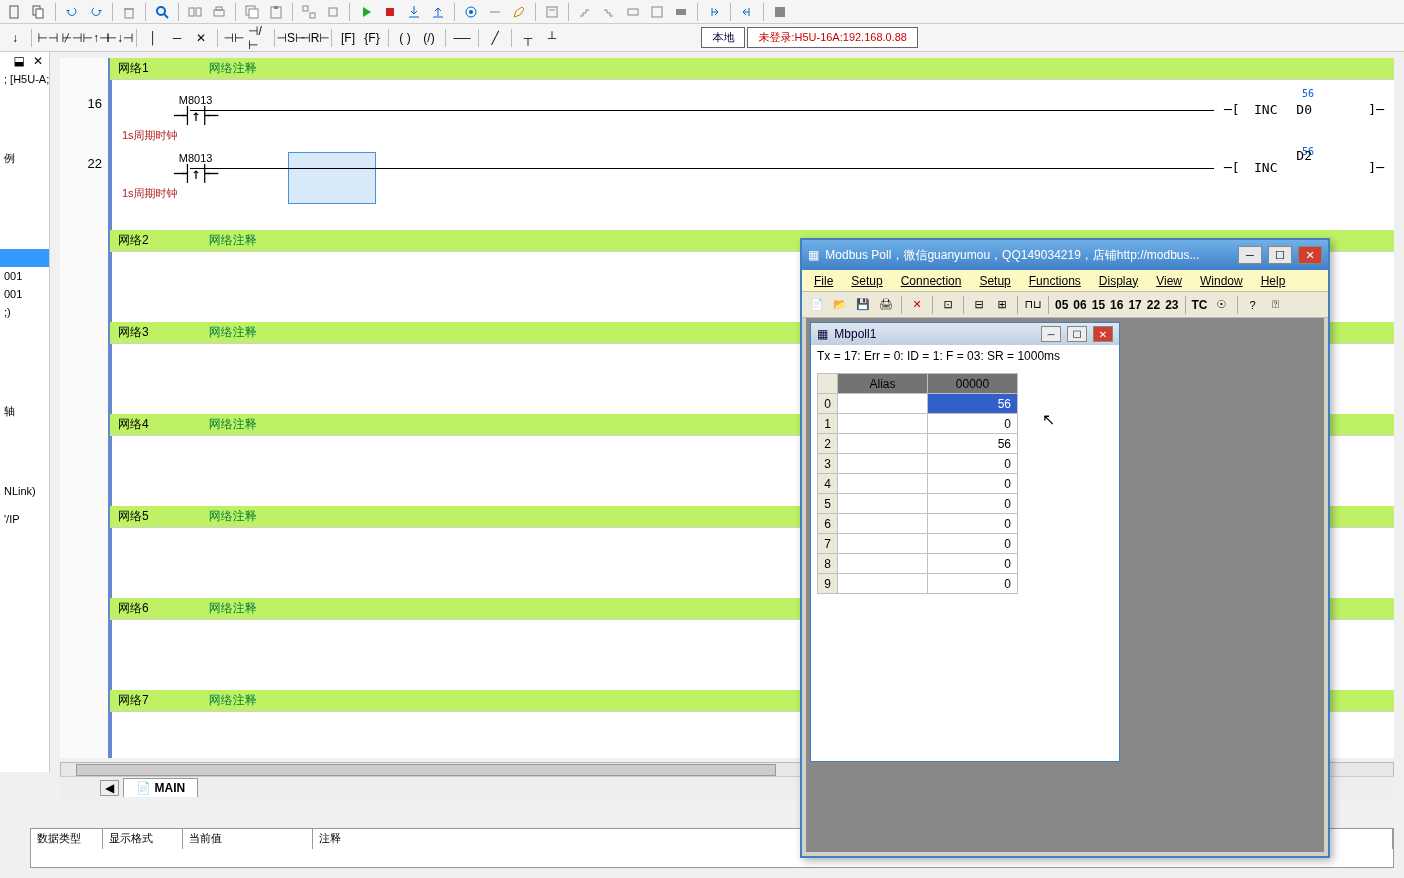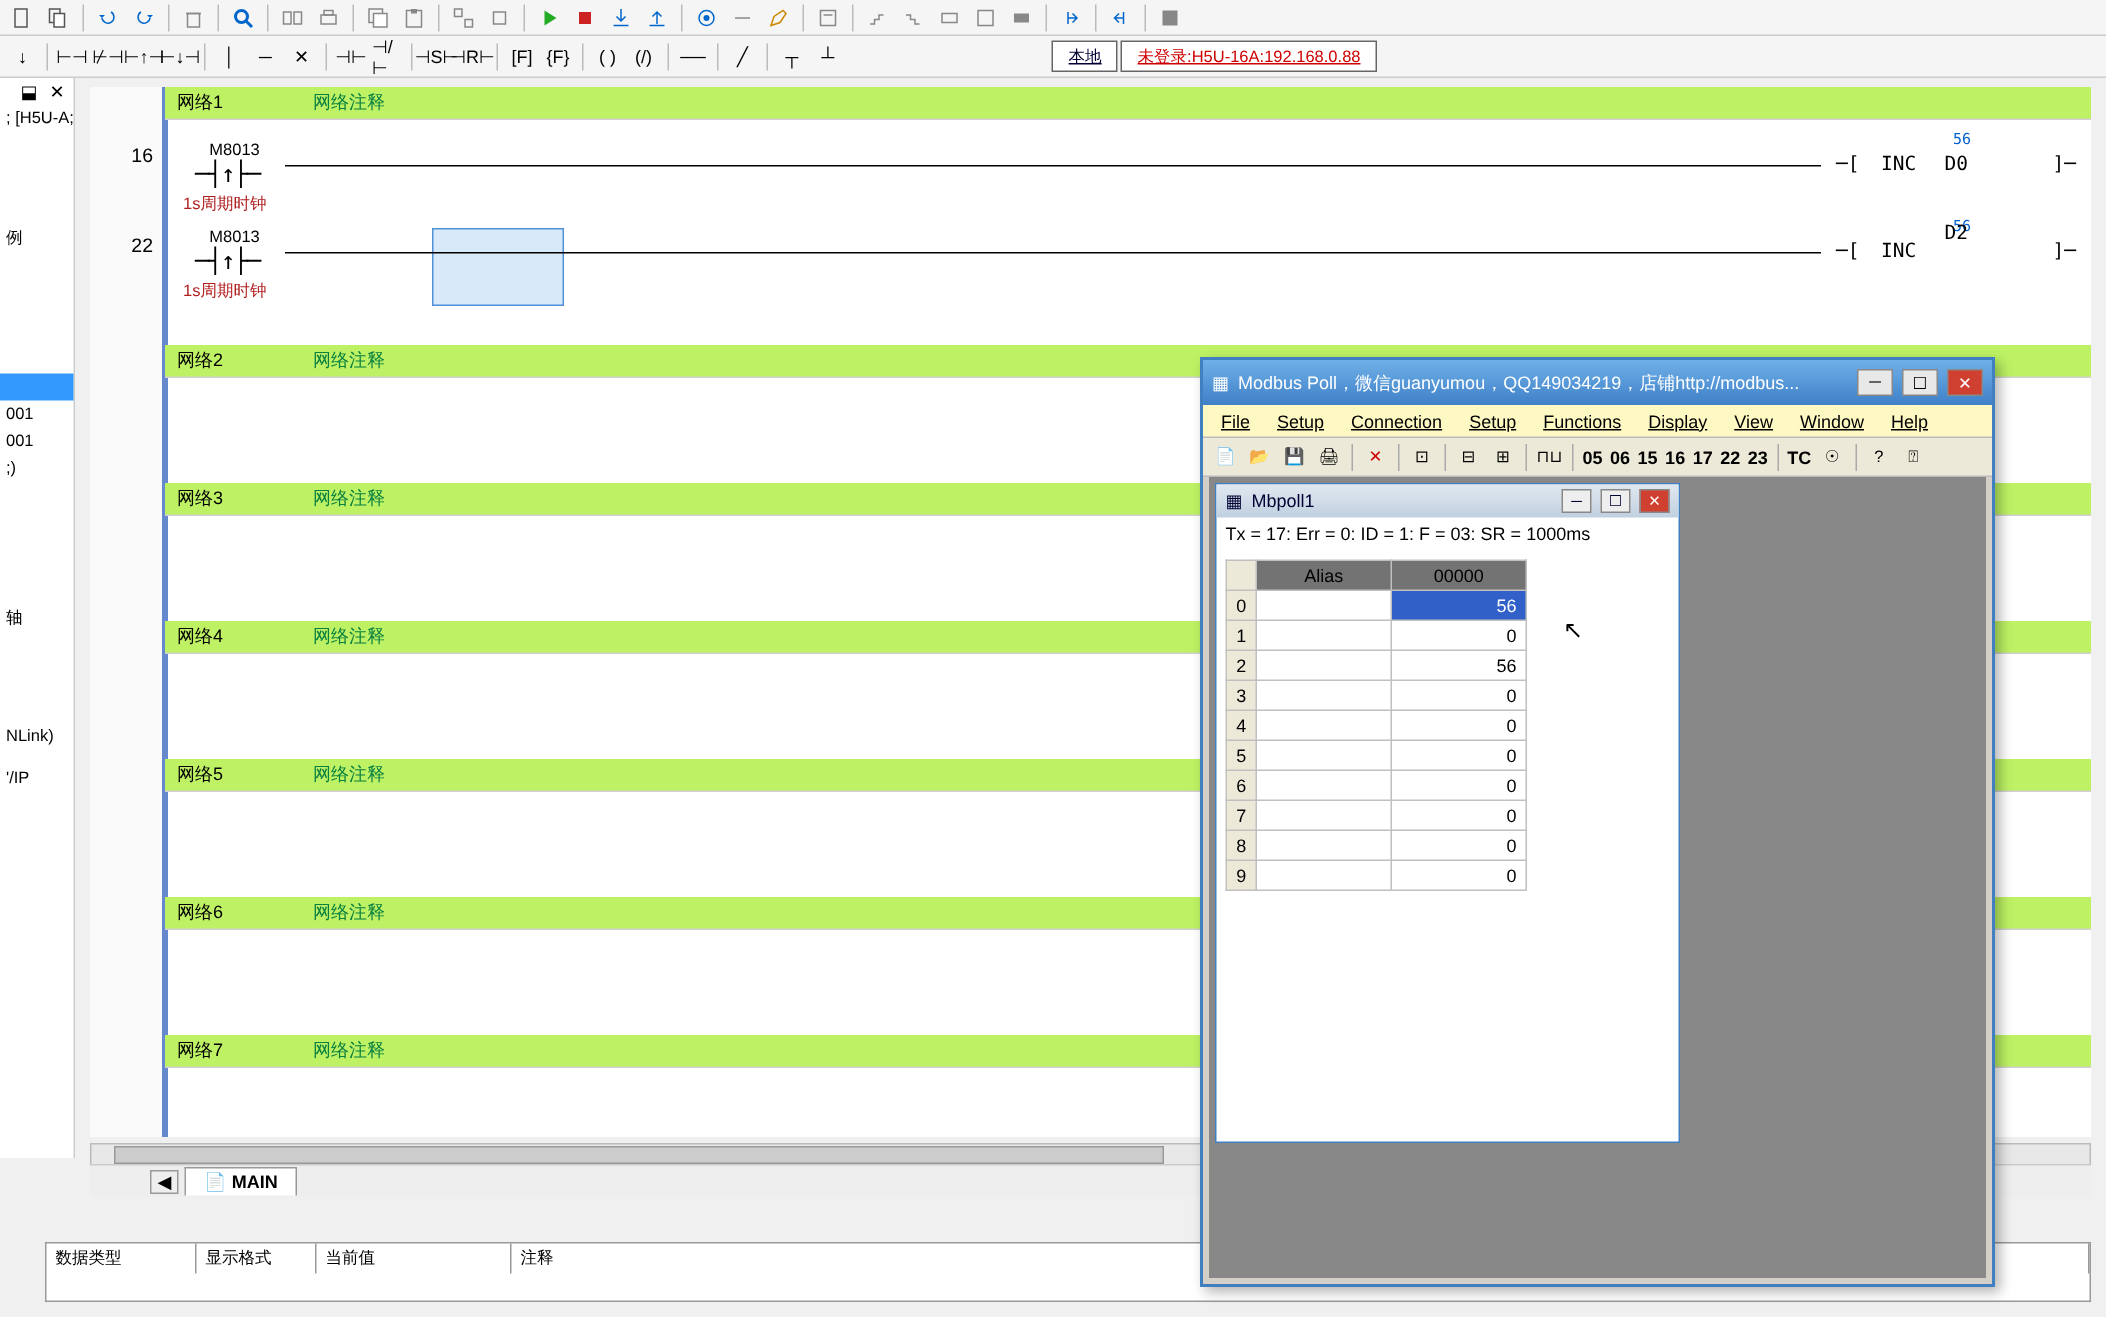--- a/index.html
+++ b/index.html
@@ -3,21 +3,21 @@
   <meta charset="utf-8">
   <style>
     * { margin: 0; padding: 0; box-sizing: border-box; }
     body { font-family: "Microsoft YaHei", Arial, sans-serif; font-size: 12px; background: #f0f0f0; overflow: hidden; width: 1404px; height: 878px; position: relative; }
     
     
     .toolbar-row { display: flex; align-items: center; height: 24px; background: #f5f5f5; border-bottom: 1px solid #ccc; padding: 0 4px; gap: 2px; }
     .toolbar-btn { width: 22px; height: 22px; display: flex; align-items: center; justify-content: center; border: 1px solid transparent; cursor: pointer; }
     .toolbar-sep { width: 1px; height: 18px; background: #bbb; margin: 0 3px; }
     
-    .status-label { border: 1px solid #666; padding: 2px 10px; font-size: 11px; color: #003; background: #fff; text-decoration: underline; }
+    .status-label { border: 1px solid #666; padding: 2px 10px; font-size: 11px; color: #003; background: #fff; }
     .status-red { color: #c00; }
     
     
     .left-panel { position: absolute; left: 0; top: 52px; width: 50px; height: 720px; background: #fff; border-right: 1px solid #ccc; }
     .left-panel-header { display:flex; justify-content:flex-end; gap:8px; padding:2px 6px; }
     .left-item { padding: 3px 4px; font-size: 11px; white-space: nowrap; }
     .left-highlight { background: #3399ff; color: #fff; }
     
     
     .ladder-area { position: absolute; left: 60px; top: 58px; right: 10px; bottom: 120px; background: #fff; overflow: hidden; }
@@ -26,21 +26,21 @@
     
     .network-header { background: #bef264; height: 22px; display: flex; align-items: center; padding-left: 8px; gap: 60px; font-size: 12px; border-bottom: 1px solid #d0d0d0; }
     .net-comment { color: #0a8040; }
     .network-body { height: 70px; position: relative; background: #fff; }
     
     .line-num { position: absolute; left: -48px; width: 40px; text-align: right; font-size: 13px; color: #000; }
     
     .rung-line { position: absolute; top: 28px; left: 8px; right: 8px; height: 1px; background: #000; }
     .rung-vert-left { position:absolute; left:0; top:0; bottom:0; width:2px; background:#6688cc; }
     
-    .contact { position: absolute; top: 14px; font-size: 11px; text-align: right; }
+    .contact { position: absolute; top: 14px; font-size: 11px; text-align: center; margin-left: 44px; }
     .contact-label { color: #000; }
     .contact-symbol { font-family: monospace; font-size: 16px; letter-spacing: -1px; }
     .contact-note { color: #b02020; font-size: 11px; }
     
     .coil { position: absolute; right: 50px; top: 20px; font-family: monospace; font-size: 13px; }
     .coil-val { color: #0060d0; font-size: 10px; text-align: right; }
     
     .selected-box { position: absolute; border: 1px solid #5090d8; background: #d8eafa; }
     
     
@@ -422,21 +422,21 @@
   <div class="hscroll-thumb"></div>
 </div>
 
 <div class="bottom-tabs">
   <span style="border:1px solid #999; padding:0 4px;">◀</span>
   <span class="tab">📄 <span>MAIN</span></span>
 </div>
 
 <div class="bottom-table">
   <div class="bottom-table-header">
-    <div class="bt-cell" style="width:100px">数据类型</div>
+    <div class="bt-cell" style="width:72px">数据类型</div>
     <div class="bt-cell" style="width:80px">显示格式</div>
     <div class="bt-cell" style="width:130px">当前值</div>
     <div class="bt-cell" style="flex:1">注释</div>
   </div>
 </div>
 
 <div class="modbus-window">
   <div class="mb-titlebar">
     <span>▦</span>
     <span class="mb-title-text">Modbus Poll，微信guanyumou，QQ149034219，店铺http://modbus...</span>

